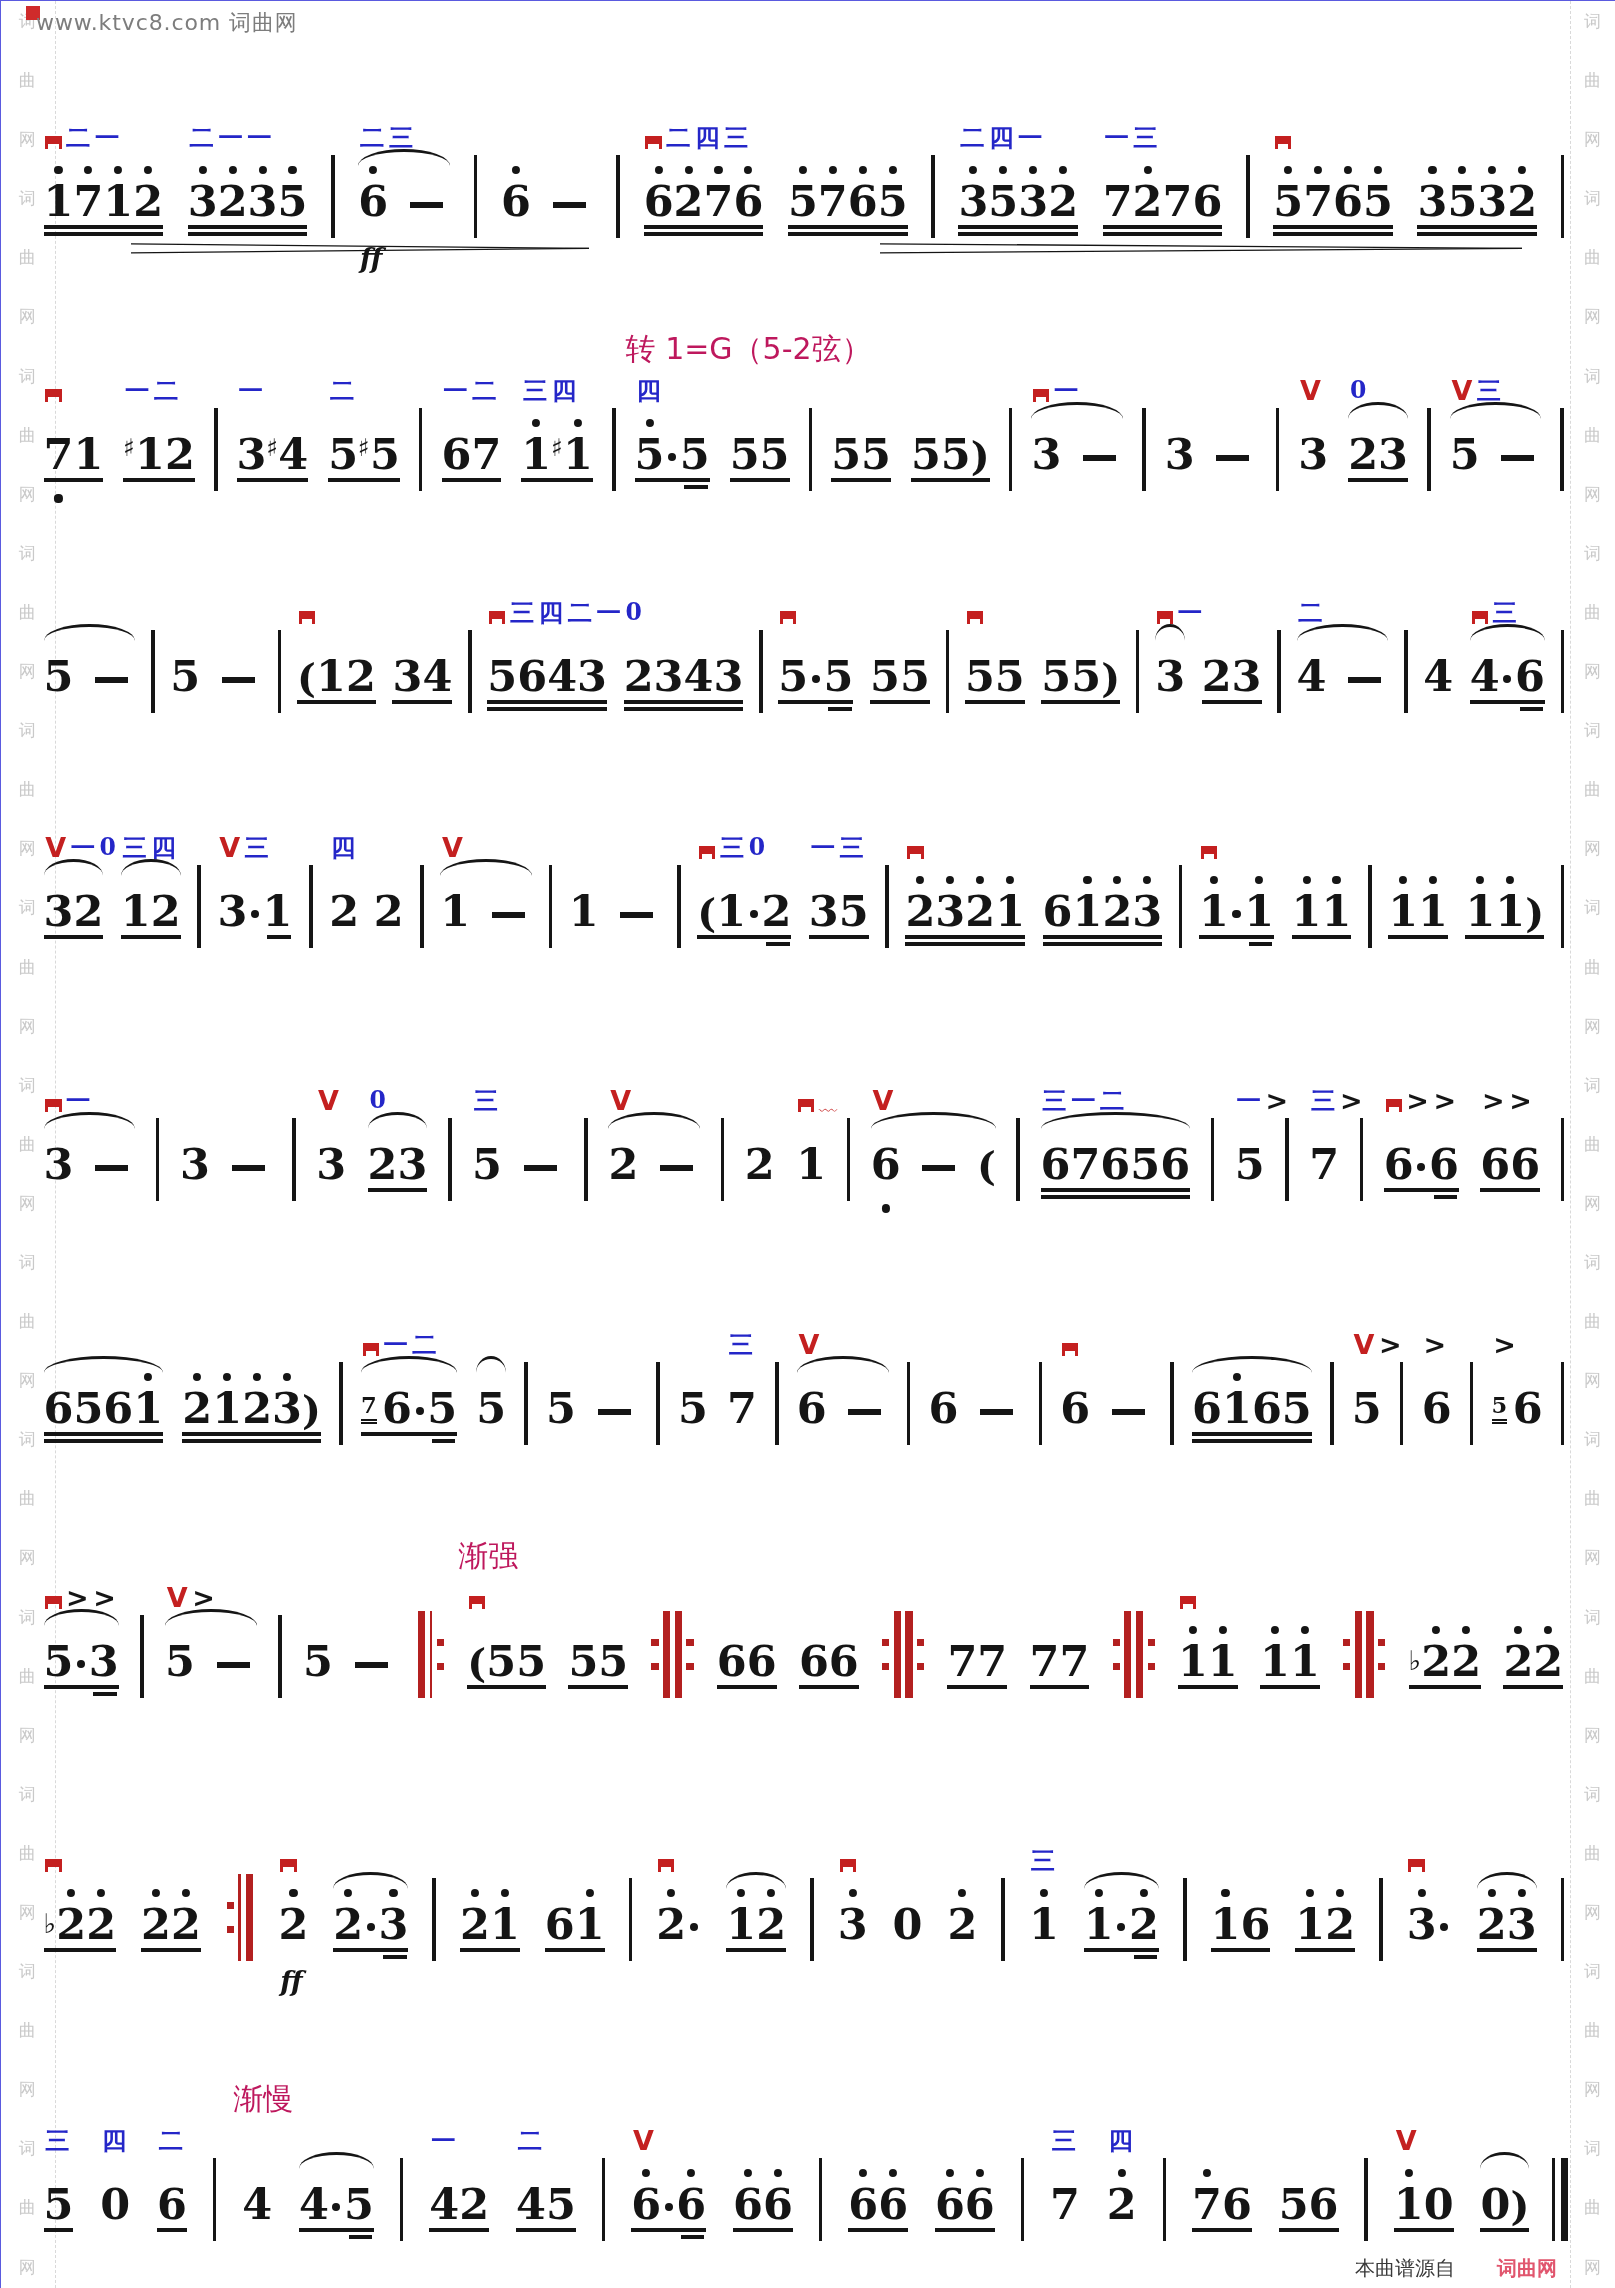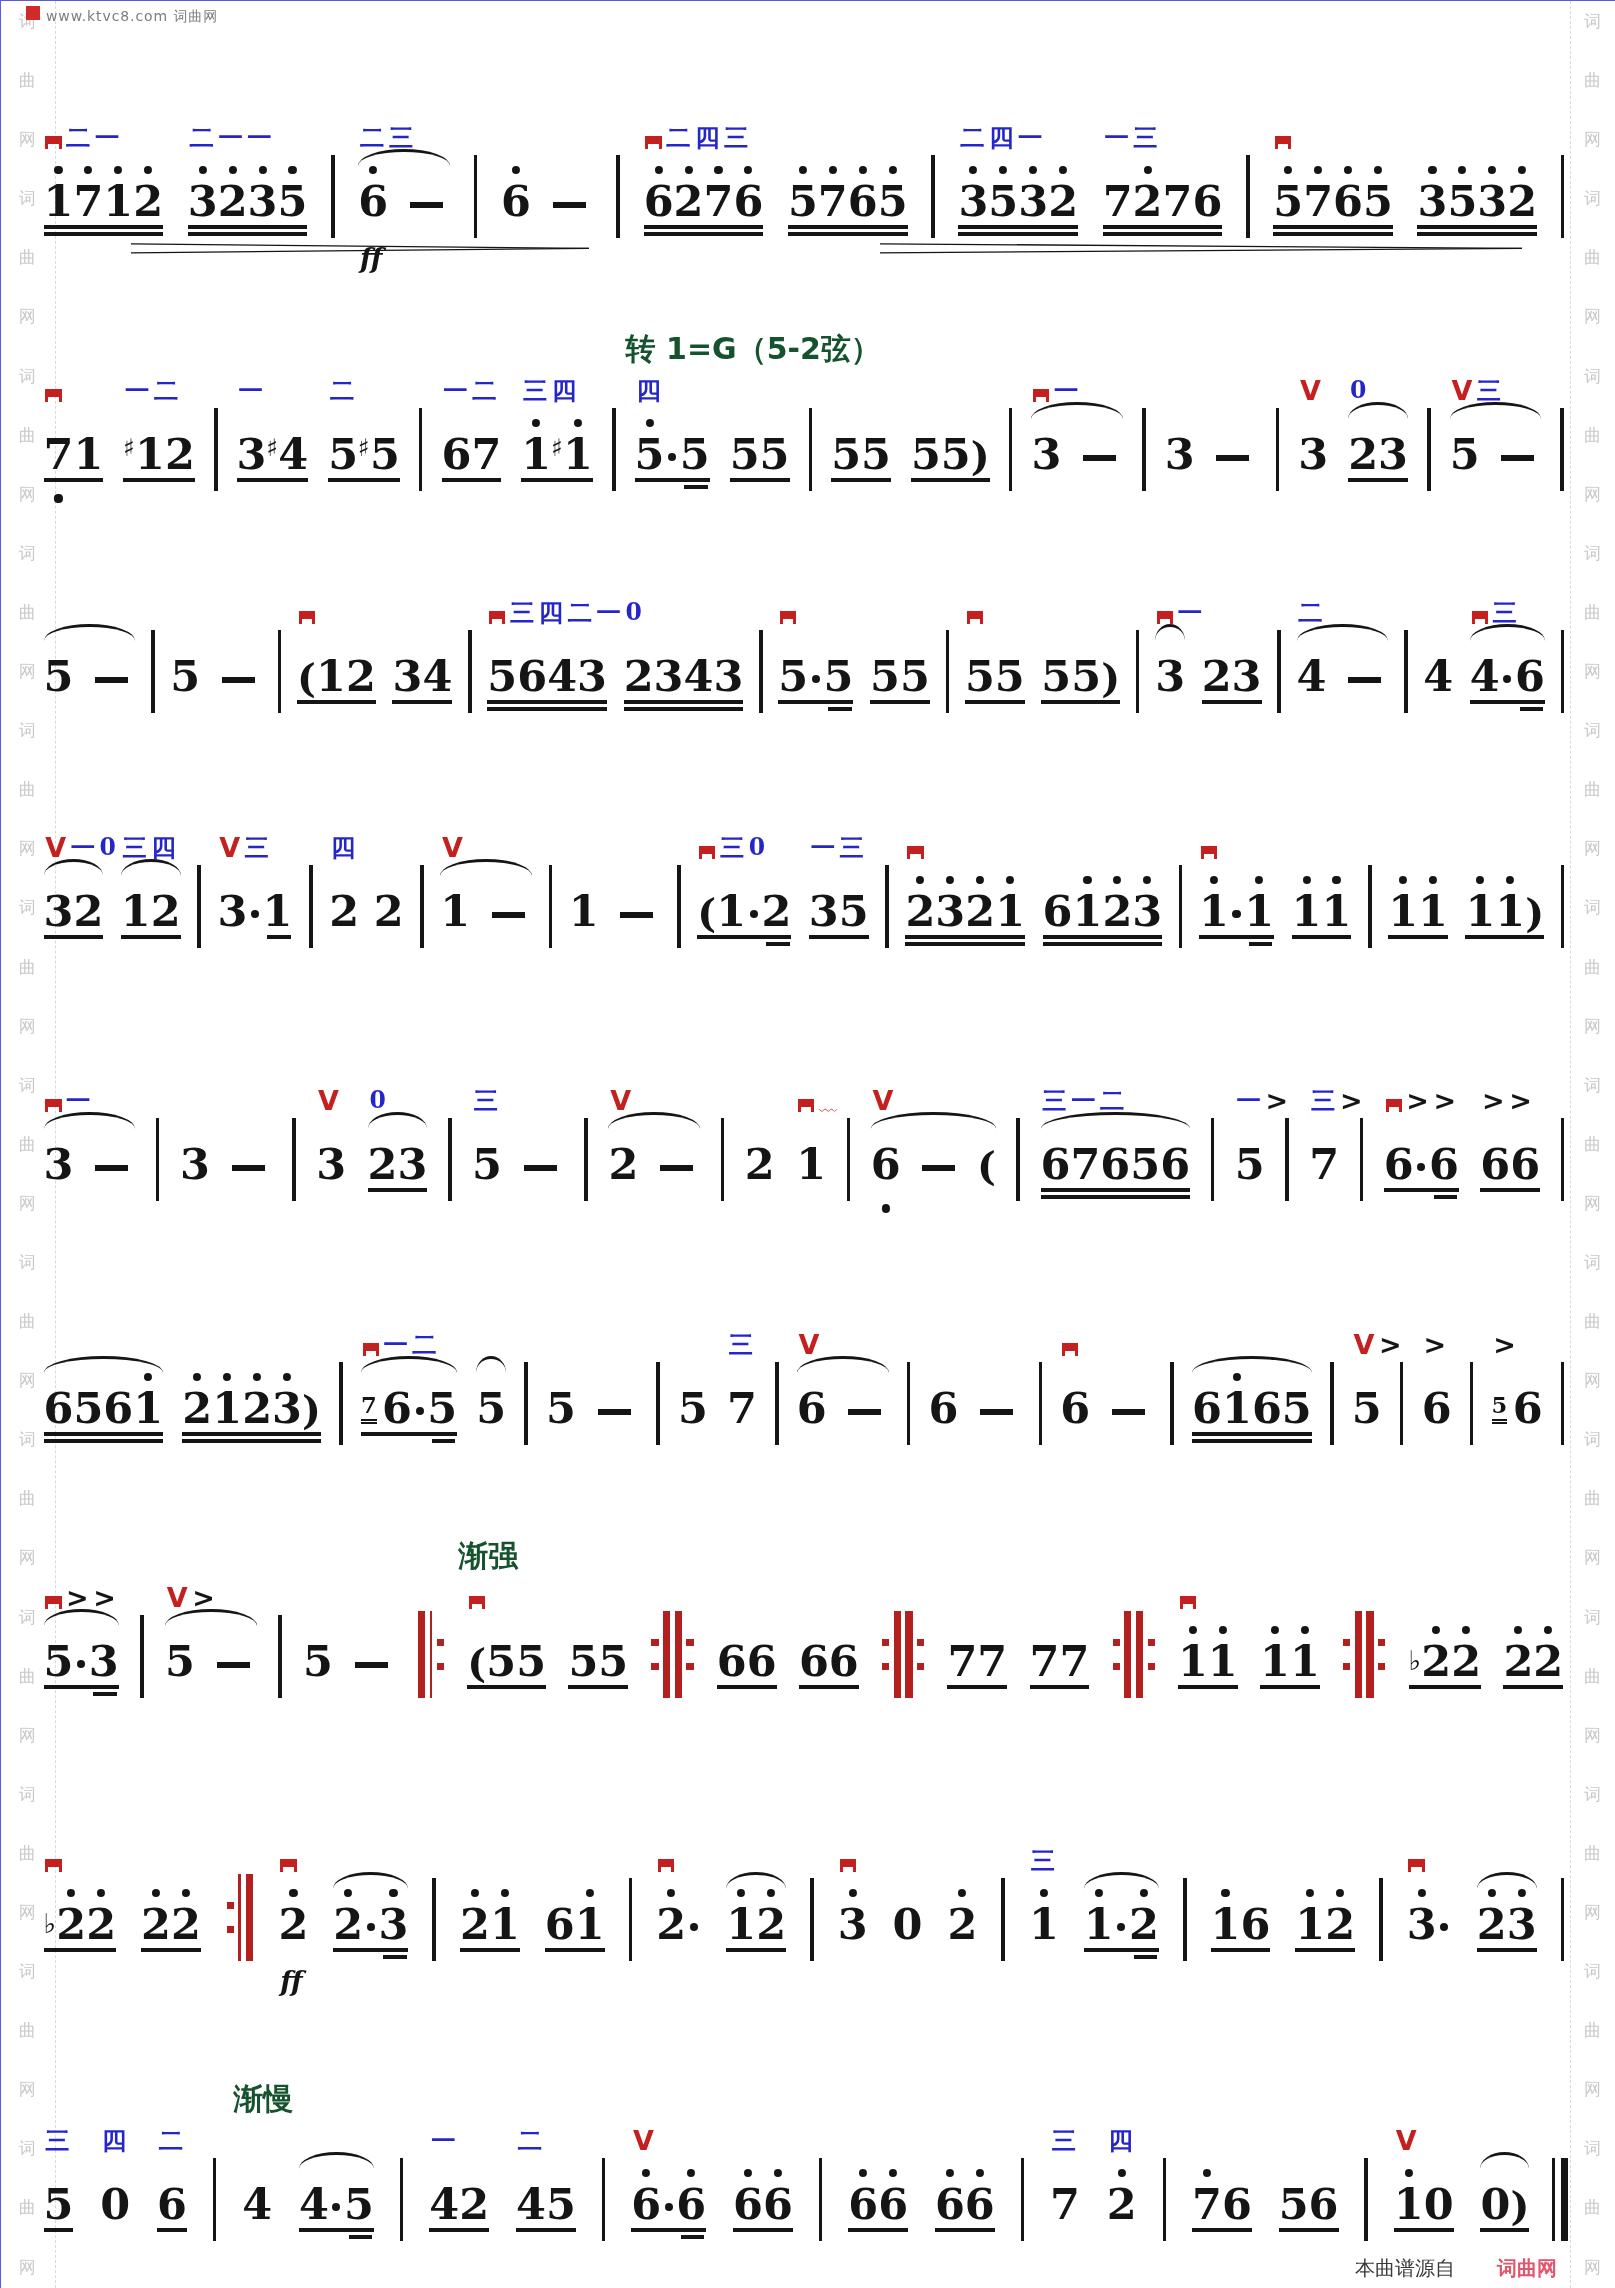--- a/index.html
+++ b/index.html
@@ -2,21 +2,21 @@
 <html style="font-size:14.5px"><head>
 <meta charset="utf-8">
 <style>
   html,body{margin:0;padding:0;background:#fff;}
   .page{position:relative;width:1616px;height:2289px;background:#fff;overflow:hidden;
         box-sizing:border-box;border:1.8px solid #5a5adf;font-family:"DejaVu Sans",sans-serif;}
   .vline{position:absolute;top:0;bottom:0;width:0;border-left:0.9px dashed #d9d9d9;}
   .wmcol{position:absolute;top:9px;bottom:9px;width:27px;display:flex;flex-direction:column;
          justify-content:space-between;align-items:center;color:#c9c9c9;font-size:17px;}
   .logo{position:absolute;left:25px;top:5.4px;width:13.6px;height:13.6px;background:#cf2b2b;}
-  .wmtext{position:absolute;left:45px;top:7.2px;font-size:14px;color:#7d7d7d;letter-spacing:0.9px;text-align:center;}
+  .wmtext{position:absolute;left:35px;top:7.2px;font-size:22px;color:#7d7d7d;letter-spacing:0.9px;text-align:center;}
   .footer{position:absolute;top:2254px;right:58px;display:flex;gap:42px;}
   .fprefix{color:#3a3a3a;font-weight:normal;font-size:20px;}
   .fbrand{color:#e1566e;font-weight:bold;font-size:20px;text-align:right;}
 
   .line{position:absolute;left:38px;right:47px;display:flex;align-items:flex-end;
         justify-content:space-between;}
   .ng{position:relative;display:flex;flex-direction:column;margin:0 4.5px;}
   .chars{display:flex;align-items:flex-end;height:54px;}
   .ch{position:relative;display:flex;align-items:flex-end;}
   .d{font-family:"DejaVu Serif",serif;font-weight:bold;font-size:43px;line-height:1;color:#151515;}
@@ -33,21 +33,21 @@
   .bm.short{width:23.5px;align-self:flex-end;margin-right:1.8px;}
   .anns{position:absolute;bottom:calc(100% + 20px);left:1.8px;display:flex;align-items:flex-end;gap:4.5px;white-space:nowrap;}
   .zh{color:#2426c8;font-weight:bold;font-size:24.4px;line-height:.9;}
   .zero{color:#2426c8;font-weight:bold;font-size:23.5px;font-family:"DejaVu Serif",serif;line-height:.9;}
   .vup{color:#c42020;font-weight:bold;font-size:27px;line-height:.75;}
   .acc{color:#151515;font-weight:bold;font-size:27px;line-height:.75;}
   .mord{color:#c42020;font-size:20px;letter-spacing:-1.8px;line-height:.8;}
   .bow{width:16.3px;height:12.7px;border-left:3.6px solid #c42020;border-right:3.6px solid #c42020;border-top:8.1px solid #c42020;display:inline-block;box-sizing:border-box;}
   .arc{position:absolute;top:-20px;left:0;right:0;height:18px;
        border-top:3.6px solid #151515;border-radius:100% 100% 0 0 / 160% 160% 0 0;}
-  .biglabel{position:absolute;bottom:calc(100% + 52px);left:-9px;color:#14532d;font-weight:bold;
+  .biglabel{position:absolute;bottom:calc(100% + 52px);left:-9px;color:#be185d;font-weight:normal;
             font-size:30px;white-space:nowrap;font-family:"DejaVu Sans",sans-serif;}
   .sub{position:absolute;top:calc(100% + 0px);left:1.8px;font-family:"DejaVu Serif",serif;
        font-style:italic;font-weight:bold;font-size:27px;color:#151515;line-height:1;}
   .pre{display:flex;flex-direction:column;margin-right:5.4px;margin-bottom:5.4px;}
   .pre .pd{font-family:"DejaVu Serif",serif;font-weight:bold;font-size:22.6px;line-height:1;color:#151515;}
   .pre .pb{height:1.8px;background:#151515;margin-top:1.8px;}
   .bar{width:3.6px;height:83px;background:#151515;margin:0 3.6px;align-self:flex-end;margin-bottom:7.2px;}
   .rep{display:flex;align-items:center;gap:4.5px;align-self:flex-end;margin:0 5.4px 7.2px;height:87px;}
   .rthick{width:7.2px;height:87px;background:#b32020;}
   .rthin{width:2.7px;height:87px;background:#b32020;}

